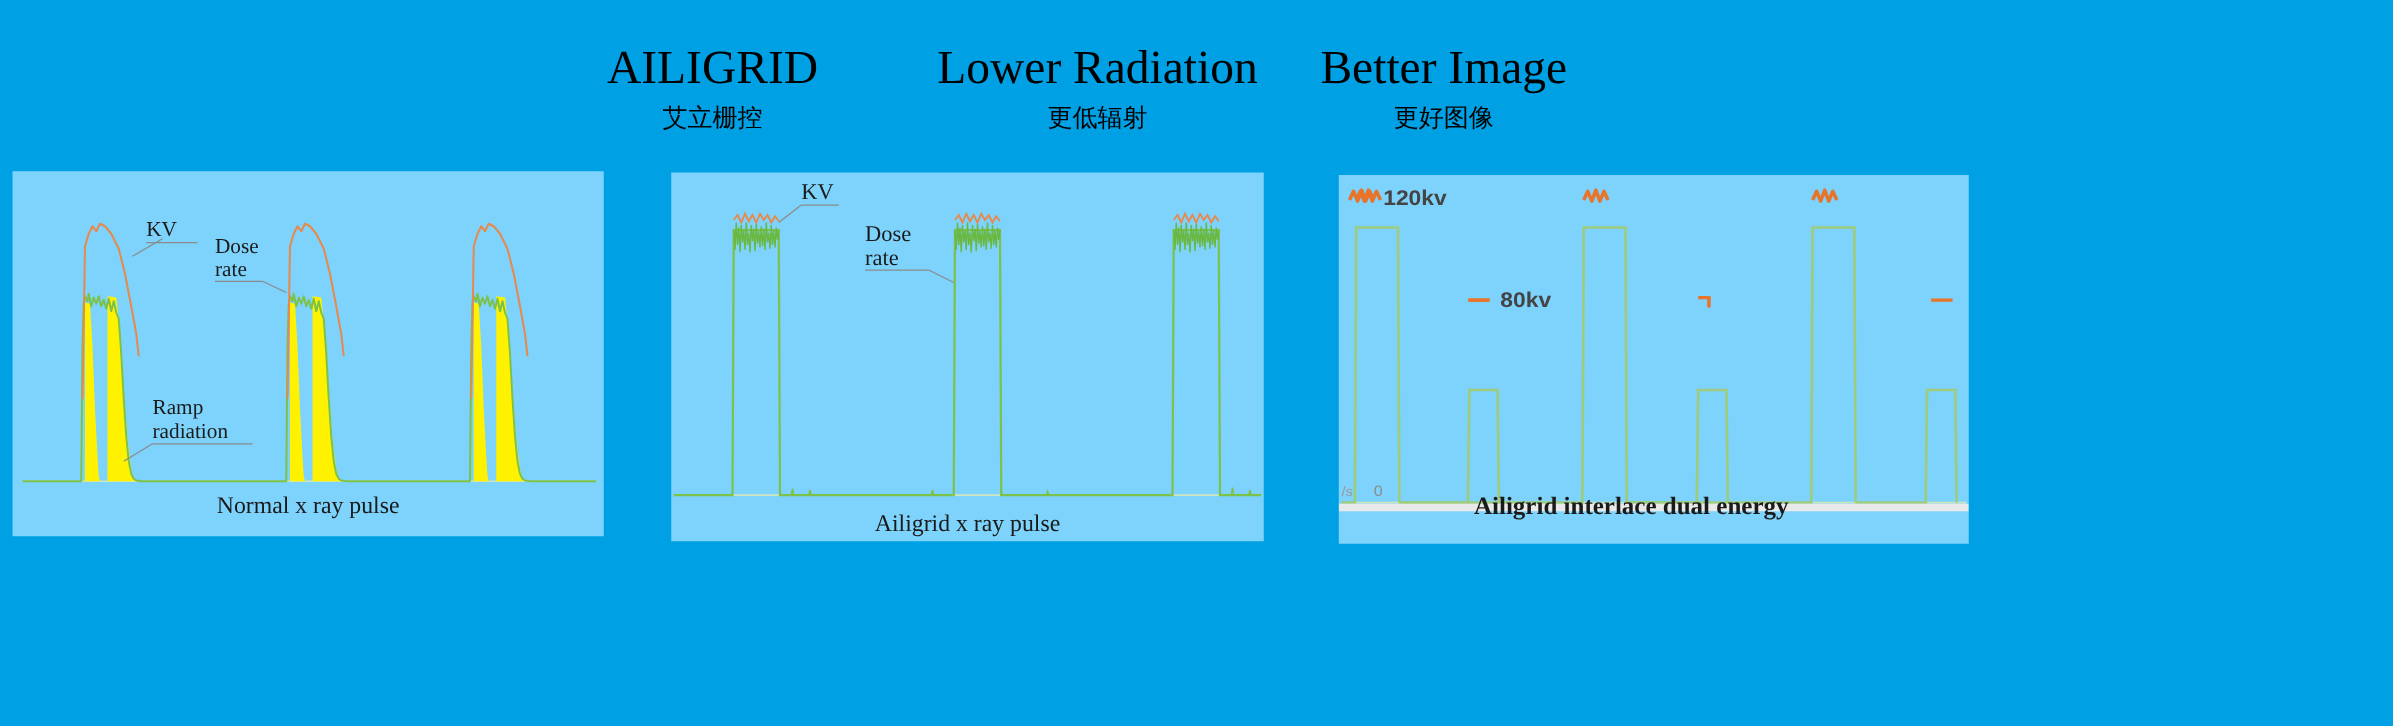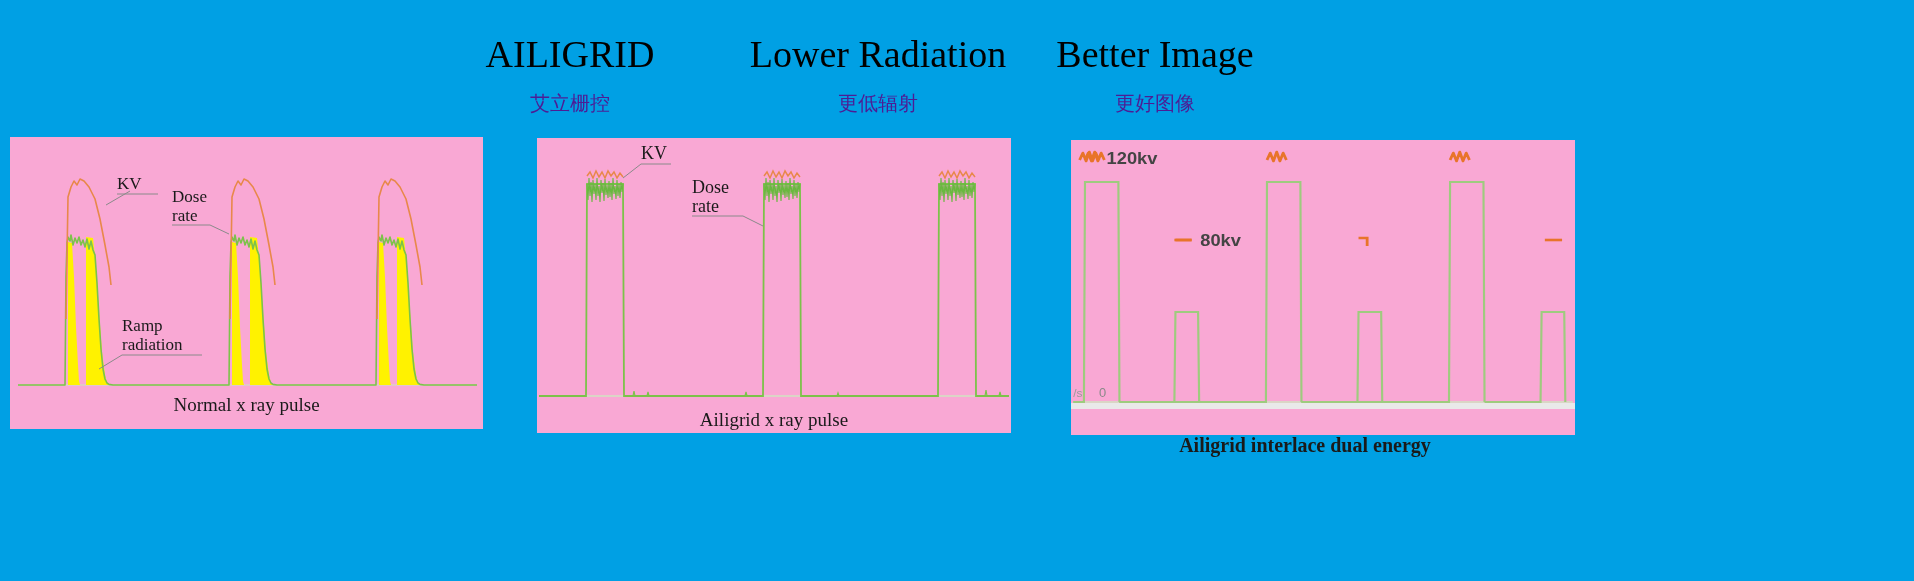--- a/index.html
+++ b/index.html
@@ -29,35 +29,35 @@
     color: #141414;
   }
   .header-en {
     font-family: "Liberation Serif", serif;
     font-size: 38px;
     line-height: 44px;
     white-space: nowrap;
     color: #000000;
   }
   .header-zh {
-    font-family: Liberation Mono, monospace;
+    font-family: Liberation Sans, sans-serif;
     font-size: 20px;
     line-height: 26px;
-    margin-top: 16px;
+    margin-top: 6px;
     white-space: nowrap;
-    color: #4c1d95;
+    color: #000000;
   }
   #hg0 { left: 430px; top: 32px; width: 280px; }
   #hg1 { left: 638px; top: 32px; width: 480px; }
   #hg2 { left: 905px; top: 32px; width: 500px; text-align: center; }
 
   
   .panel {
     position: absolute;
-    background: #f9a8d4;
+    background: #7dd3fc;
     overflow: hidden;
   }
   #panel-0 { left: 10px;   top: 137px; width: 473px; height: 292px; }
   #panel-1 { left: 537px;  top: 138px; width: 474px; height: 295px; }
   #panel-2 { left: 1071px; top: 140px; width: 504px; height: 295px; }
 
   .plot {
     position: absolute;
     left: 0; top: 0;
     width: 100%;
@@ -69,21 +69,21 @@
     position: absolute;
     text-align: center;
     font-family: "Liberation Serif", serif;
     font-size: 19px;
     color: #1a1a1a;
     white-space: nowrap;
   }
   #cap-0 { left: 10px;   top: 394px; width: 473px; }
   #cap-1 { left: 537px;  top: 409px; width: 474px; }
   #cap-2 {
-    left: 1071px; top: 434px; width: 468px;
+    left: 1071px; top: 394px; width: 468px;
     font-weight: bold; font-size: 20px;
   }
 
   
 </style>
 </head>
 <body>
 
 <div class="header">
   <div class="header-group" id="hg0">

